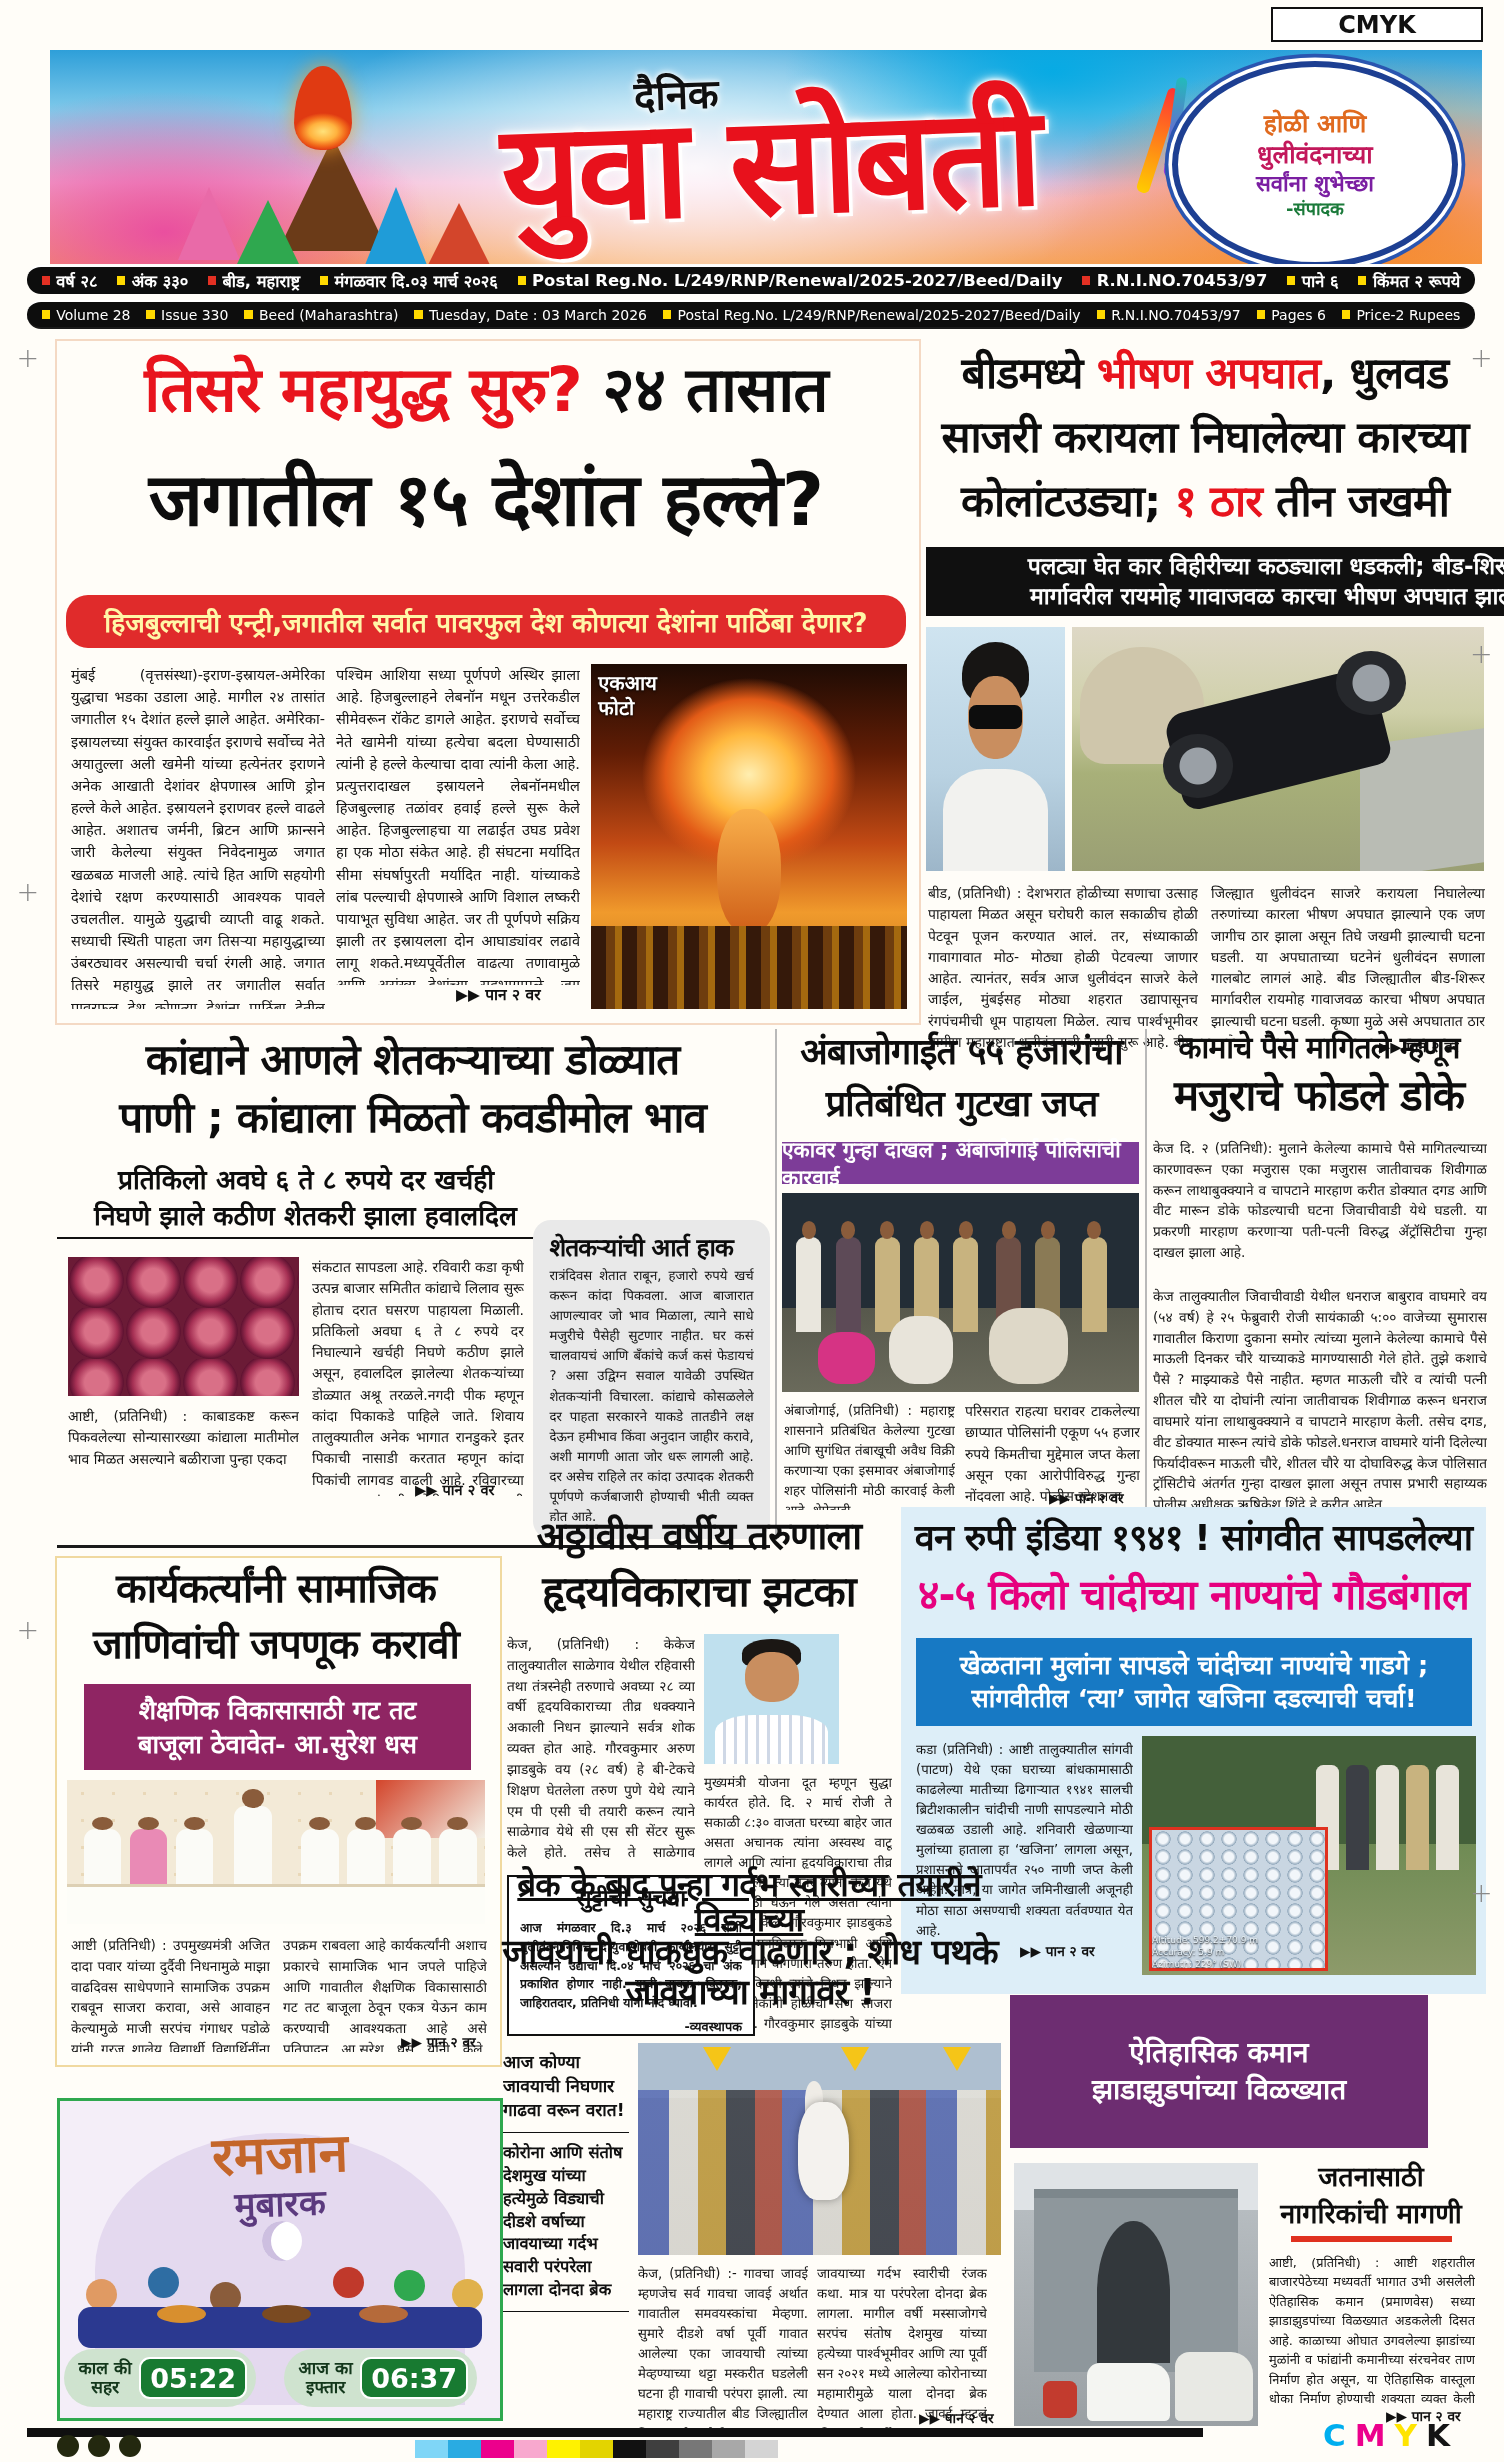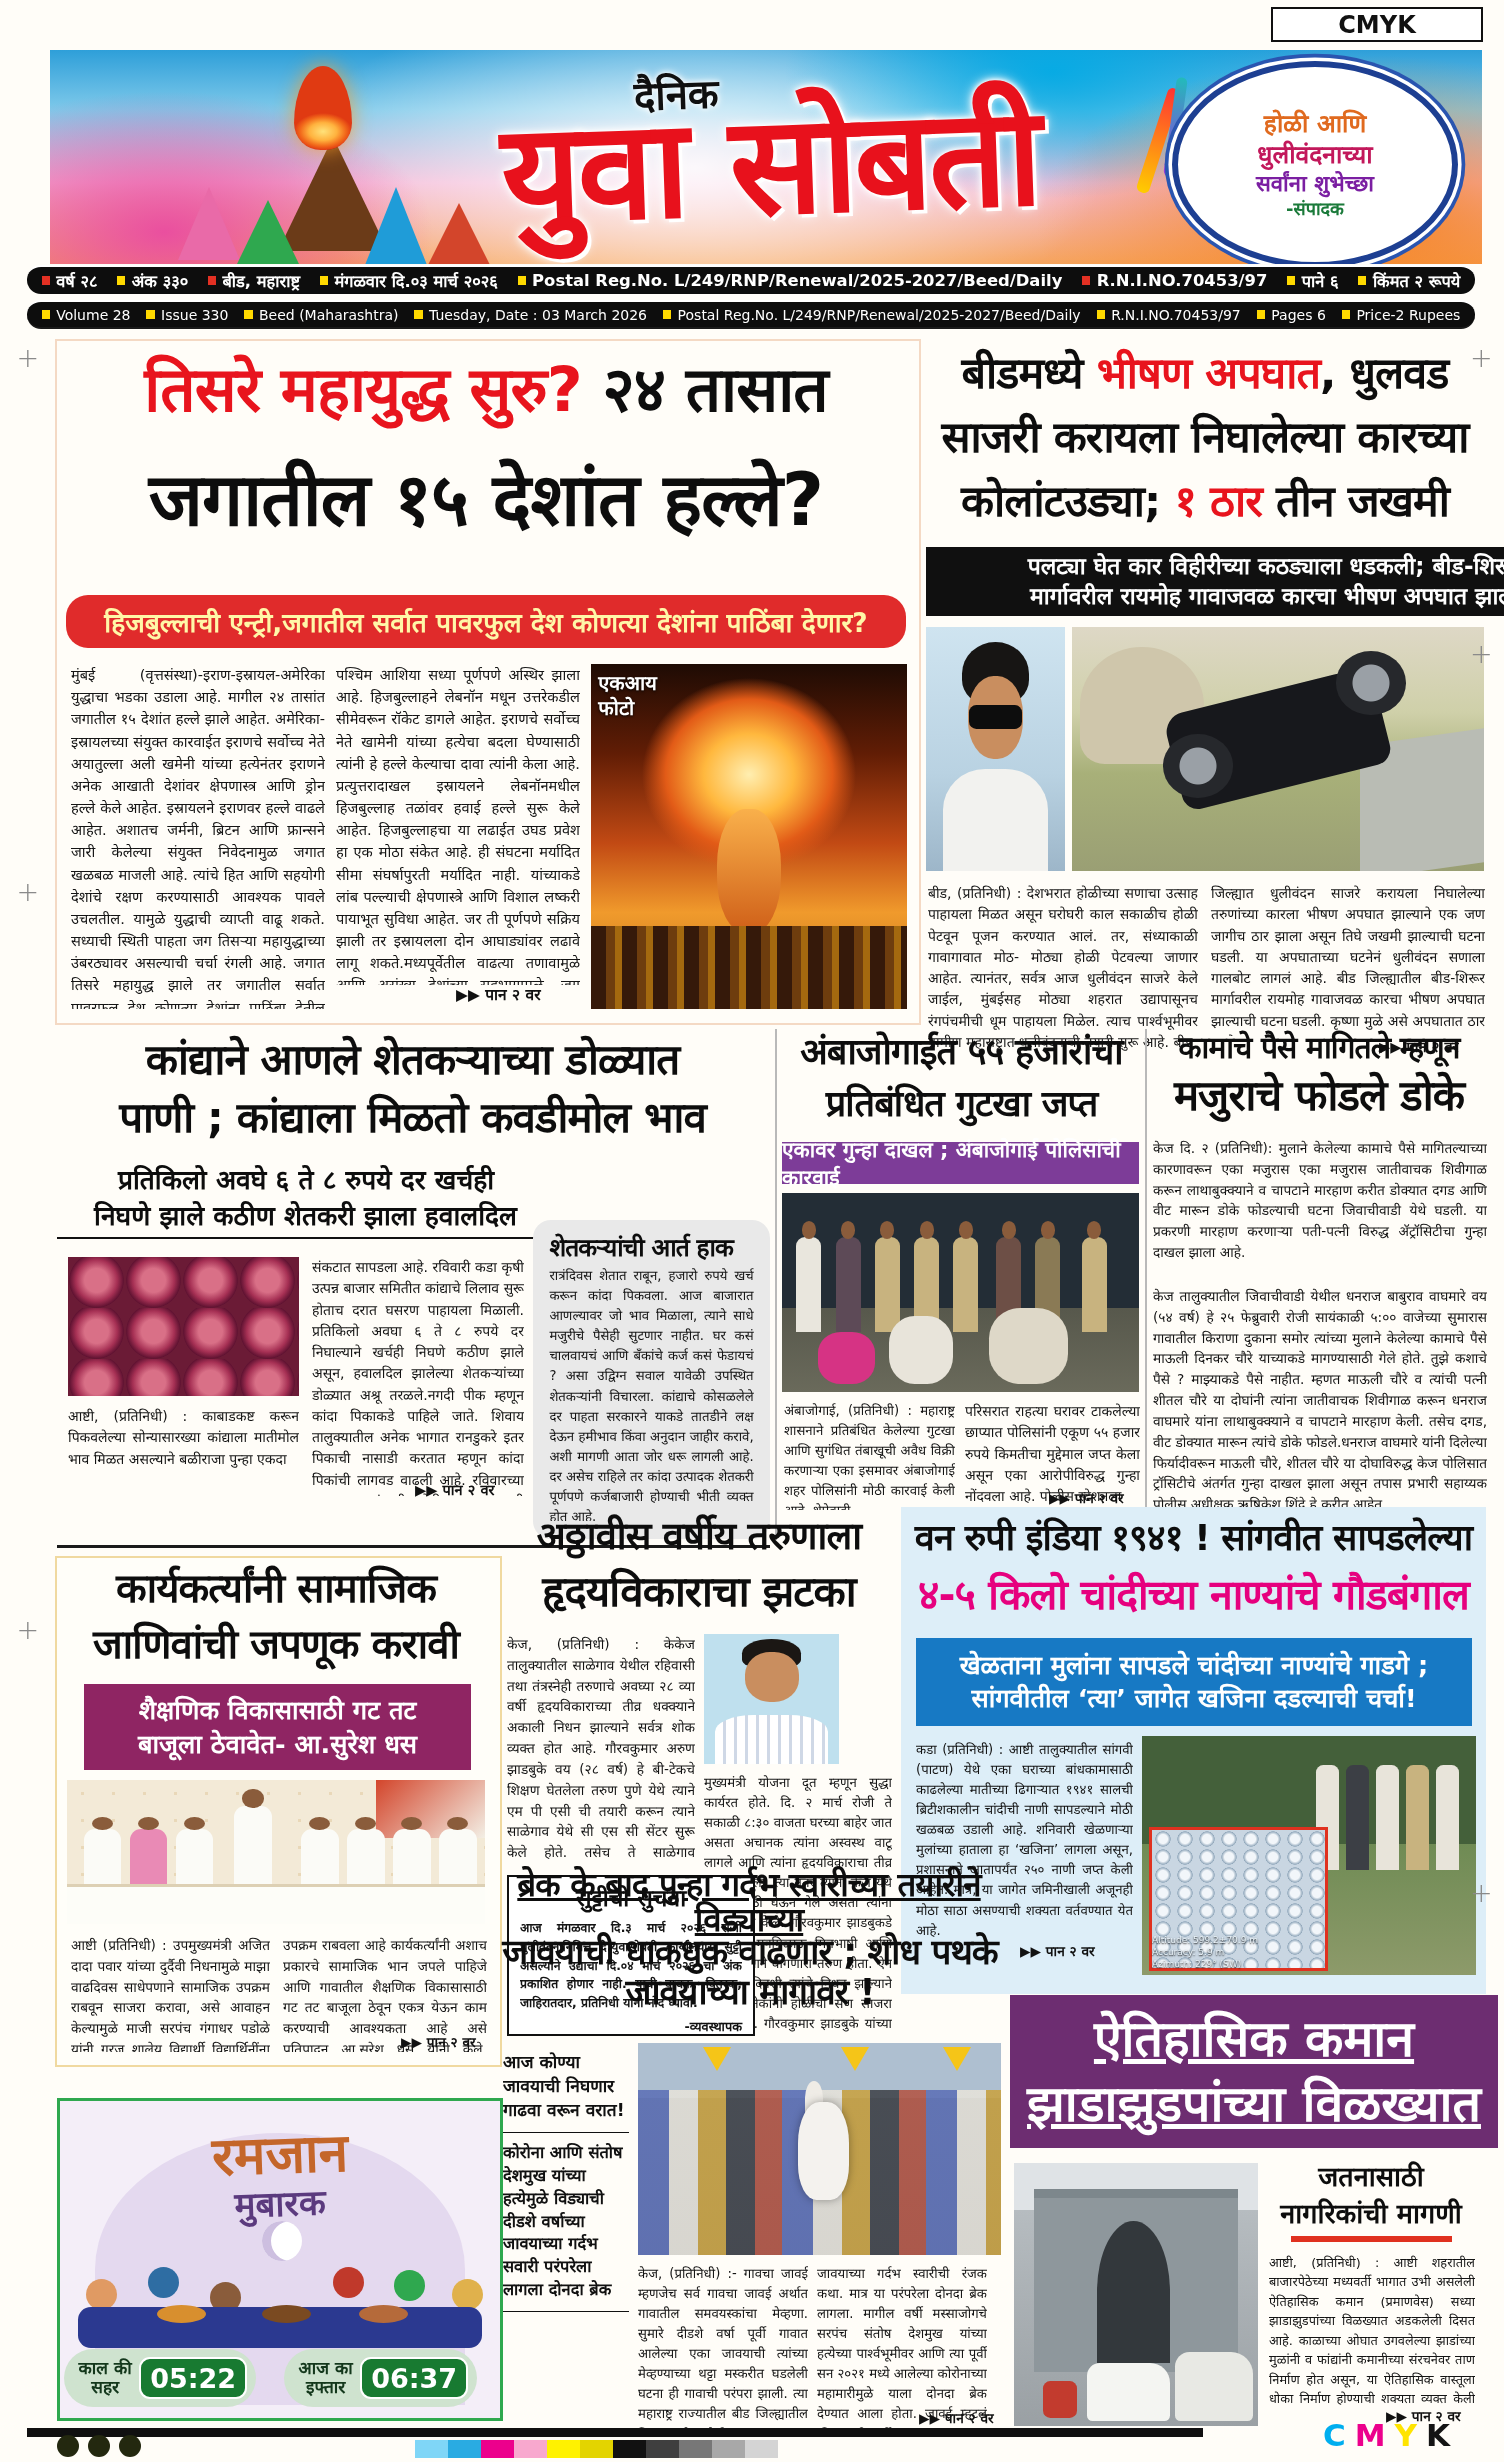--- a/index.html
+++ b/index.html
@@ -467,21 +467,21 @@
       <span>सहर</span></span>
       <span class="rz-time">05:22</span>
     </div>
     <div class="rz-pill" style="left:224px;width:193px;">
       <span class="lbl"><span>आज का</span><br>
       <span>इफ्तार</span></span>
       <span class="rz-time">06:37</span>
     </div>
   </div>
 
-  <div class="abs subbar-mar" style="left:1010px;top:1995px;width:488px;height:153px;font-size:50px;background:#6d2d71;line-height:1.3;text-decoration:underline;">
+  <div class="abs subbar-mar" style="left:1010px;top:1995px;width:418px;height:153px;font-size:28px;background:#6d2d71;line-height:1.3;">
     <span>ऐतिहासिक कमान</span>
     <span>झाडाझुडपांच्या विळख्यात</span>
   </div>
   <div class="abs photo ph-arch" style="left:1014px;top:2163px;width:244px;height:263px;">
     <div class="gate"></div>
       <div class="opening"></div>
       <div class="bike"></div>
       <div class="car1"></div>
       <div class="car2"></div>
   </div>

